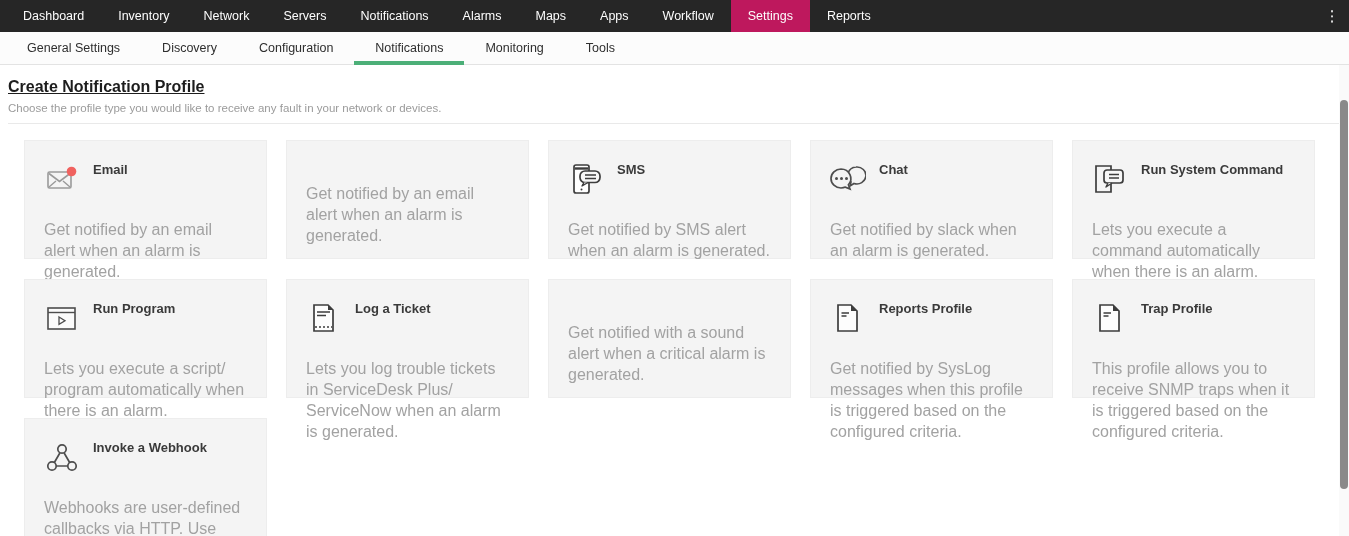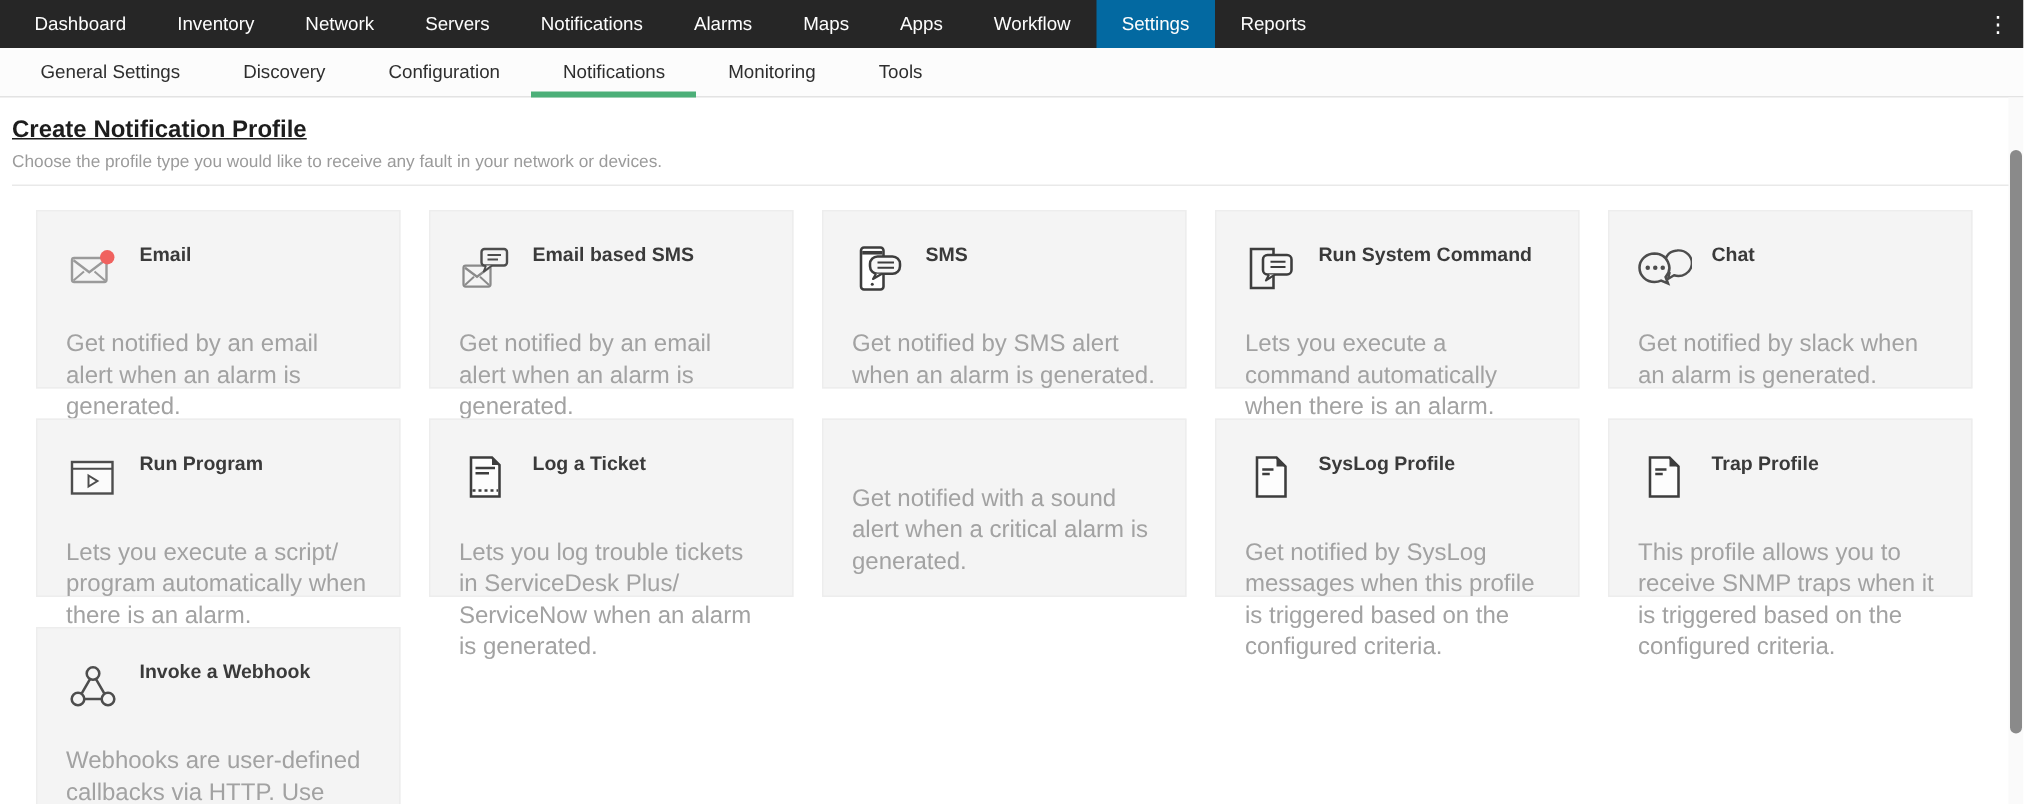--- a/index.html
+++ b/index.html
@@ -12,21 +12,21 @@
 
   
   .topnav {
     height:32px; background:#262626; display:flex; align-items:stretch;
     padding-left:6px; color:#fff; position:relative;
   }
   .topnav-item {
     display:flex; align-items:center; padding:12px 17px;
     font-size:12.5px; color:#fdfdfd; cursor:pointer; white-space:nowrap;
   }
-  .topnav-item.active { background:#0369a1; }
+  .topnav-item.active { background:#be185d; }
   .kebab {
     position:absolute; right:6px; top:0; height:32px; width:22px;
     display:flex; align-items:center; justify-content:center;
     color:#fff; font-size:15px; letter-spacing:0; cursor:pointer;
   }
 
   
   .subnav {
     height:33px; background:#fcfcfc; border-bottom:1px solid #e3e3e3;
     display:flex; align-items:stretch; padding-left:6px;
@@ -119,33 +119,20 @@
           <path d="M5 25 L12 19 M26 25 L19 19" stroke="#9a9a9a" stroke-width="1.4"></path>
           <circle cx="27.5" cy="9.5" r="4.8" fill="#f0625f"></circle>
         </svg>
       </span>
       <span class="card-title">Email</span>
     </div>
     <div class="card-desc">Get notified by an email alert when an alarm is generated.</div>
   </div>
 
   <div class="card">
-    <div class="card-head">
-      <span class="icon-box">
-        <svg width="36" height="36" viewBox="0 0 36 36" fill="none">
-          <rect x="3" y="15" width="18" height="14" rx="1.5" stroke="#8a8a8a" stroke-width="1.5" fill="#f4f4f4"></rect>
-          <path d="M4 16.5 L12 22.5 L20 16.5" stroke="#8a8a8a" stroke-width="1.5" fill="none"></path>
-          <path d="M4 28 L10 22.5 M20 28 L14 22.5" stroke="#8a8a8a" stroke-width="1.3"></path>
-          <rect x="15" y="4" width="17" height="11" rx="2" stroke="#4d4d4d" stroke-width="1.6" fill="#f4f4f4"></rect>
-          <path d="M18 15 L16.5 19 L22 15" fill="#f4f4f4" stroke="#4d4d4d" stroke-width="1.3" stroke-linejoin="round"></path>
-          <path d="M19 8 H28 M19 11 H26" stroke="#4d4d4d" stroke-width="1.4"></path>
-        </svg>
-      </span>
-      <span class="card-title">Email based SMS</span>
-    </div>
     <div class="card-desc">Get notified by an email alert when an alarm is generated.</div>
   </div>
 
   <div class="card">
     <div class="card-head">
       <span class="icon-box">
         <svg width="36" height="36" viewBox="0 0 36 36" fill="none">
           <rect x="6" y="3" width="15" height="28" rx="2" stroke="#3d3d3d" stroke-width="1.7" fill="#ffffff"></rect>
           <path d="M6.8 6.5 H20.2" stroke="#3d3d3d" stroke-width="2.4"></path>
           <circle cx="13.5" cy="27.5" r="1" fill="#3d3d3d"></circle>
@@ -156,51 +143,51 @@
       </span>
       <span class="card-title">SMS</span>
     </div>
     <div class="card-desc">Get notified by SMS alert when an alarm is generated.</div>
   </div>
 
   <div class="card">
     <div class="card-head">
       <span class="icon-box">
         <svg width="36" height="36" viewBox="0 0 36 36" fill="none">
-          <path d="M4 4 H19 V30 H4 Z" stroke="#3d3d3d" stroke-width="1.7" fill="#f4f4f4"></path>
-          <rect x="12" y="8" width="19" height="13" rx="3" stroke="#3d3d3d" stroke-width="1.7" fill="#f7f7f7"></rect>
-          <path d="M16 21 L14 25 L20 21" fill="#f7f7f7" stroke="#3d3d3d" stroke-width="1.4" stroke-linejoin="round"></path>
-          <path d="M17 12.5 H27 M17 16 H27" stroke="#3d3d3d" stroke-width="1.4"></path>
-        </svg>
-      </span>
-      <span class="card-title">Run System Command</span>
-    </div>
-    <div class="card-desc">Lets you execute a command automatically when there is an alarm.</div>
-  </div>
-
-  <div class="card">
-    <div class="card-head">
-      <span class="icon-box">
-        <svg width="36" height="36" viewBox="0 0 36 36" fill="none">
           <path d="M20 6 a9 8.5 0 1 1 -2 16.5 l-4 2.5 1-4 A9 8.5 0 0 1 20 6" transform="translate(6,-1)" stroke="#4d4d4d" stroke-width="1.6" fill="none"></path>
           <path d="M15 8 a10 9.5 0 1 0 0 19 c1.6 0 3.1-.3 4.4-.9 l4.6 1.9 -1.6-4.3 a10 9.5 0 0 0 -7.4-15.7" transform="translate(-4,-1)" stroke="#4d4d4d" stroke-width="1.7" fill="#f4f4f4"></path>
           <circle cx="6.5" cy="16.5" r="1.5" fill="#4d4d4d"></circle>
           <circle cx="11.5" cy="16.5" r="1.5" fill="#4d4d4d"></circle>
           <circle cx="16.5" cy="16.5" r="1.5" fill="#4d4d4d"></circle>
         </svg>
       </span>
       <span class="card-title">Chat</span>
     </div>
     <div class="card-desc">Get notified by slack when an alarm is generated.</div>
   </div>
 
   <div class="card">
     <div class="card-head">
       <span class="icon-box">
         <svg width="36" height="36" viewBox="0 0 36 36" fill="none">
+          <path d="M4 4 H19 V30 H4 Z" stroke="#3d3d3d" stroke-width="1.7" fill="#f4f4f4"></path>
+          <rect x="12" y="8" width="19" height="13" rx="3" stroke="#3d3d3d" stroke-width="1.7" fill="#f7f7f7"></rect>
+          <path d="M16 21 L14 25 L20 21" fill="#f7f7f7" stroke="#3d3d3d" stroke-width="1.4" stroke-linejoin="round"></path>
+          <path d="M17 12.5 H27 M17 16 H27" stroke="#3d3d3d" stroke-width="1.4"></path>
+        </svg>
+      </span>
+      <span class="card-title">Run System Command</span>
+    </div>
+    <div class="card-desc">Lets you execute a command automatically when there is an alarm.</div>
+  </div>
+
+  <div class="card">
+    <div class="card-head">
+      <span class="icon-box">
+        <svg width="36" height="36" viewBox="0 0 36 36" fill="none">
           <rect x="4" y="7" width="27" height="21" stroke="#4d4d4d" stroke-width="1.6" fill="#fbfbfb"></rect>
           <path d="M4 11.5 H31" stroke="#4d4d4d" stroke-width="1.4"></path>
           <path d="M15 16 L21 19.7 L15 23.4 Z" stroke="#4d4d4d" stroke-width="1.3" fill="none"></path>
         </svg>
       </span>
       <span class="card-title">Run Program</span>
     </div>
     <div class="card-desc">Lets you execute a script/ program automatically when there is an alarm.</div>
   </div>
 
@@ -225,21 +212,21 @@
 
   <div class="card">
     <div class="card-head">
       <span class="icon-box">
         <svg width="36" height="36" viewBox="0 0 36 36" fill="none">
           <path d="M8 4 H21 L27 10 V30 H8 Z" stroke="#3d3d3d" stroke-width="1.7" fill="#fdfdfd"></path>
           <path d="M21 4 V10 H27 Z" fill="#3d3d3d"></path>
           <path d="M11.5 12 H19 M11.5 15 H16.5" stroke="#3d3d3d" stroke-width="1.6"></path>
         </svg>
       </span>
-      <span class="card-title">SysLog Profile</span>
+      <span class="card-title">Reports Profile</span>
     </div>
     <div class="card-desc">Get notified by SysLog messages when this profile is triggered based on the configured criteria.</div>
   </div>
 
   <div class="card">
     <div class="card-head">
       <span class="icon-box">
         <svg width="36" height="36" viewBox="0 0 36 36" fill="none">
           <path d="M8 4 H21 L27 10 V30 H8 Z" stroke="#3d3d3d" stroke-width="1.7" fill="#fdfdfd"></path>
           <path d="M21 4 V10 H27 Z" fill="#3d3d3d"></path>

